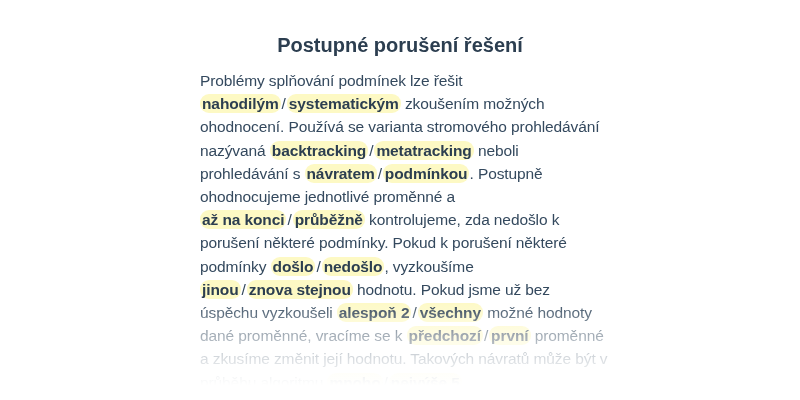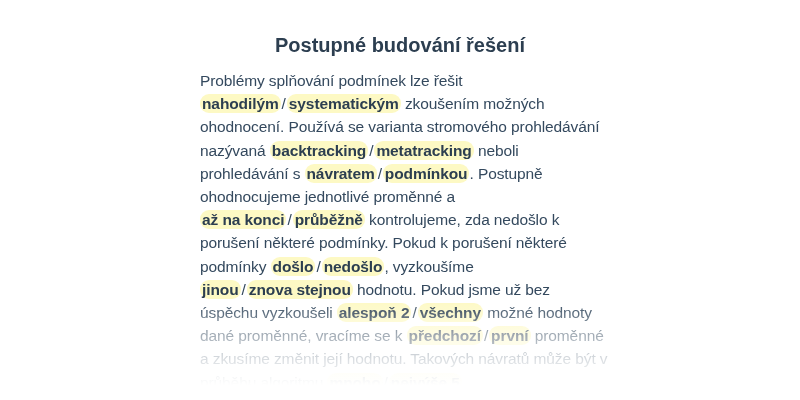--- a/index.html
+++ b/index.html
@@ -23,17 +23,17 @@
   .sep { color:#34495e; padding:0 1px; }
   .fade {
     position:absolute; left:0; top:300px; width:800px; height:100px;
     background:linear-gradient(to bottom, rgba(255,255,255,0) 0%, rgba(255,255,255,0.55) 35%, rgba(255,255,255,0.82) 60%, rgba(255,255,255,1) 85%);
     pointer-events:none;
   }
 </style>
 </head>
 <body>
 
-<h1 class="title">Postupné budování řešení</h1>
+<h1 class="title">Postupné porušení řešení</h1>
 
 <p class="para" id="para"><span>Problémy splňování podmínek lze řešit </span><span style="white-space: nowrap;"><span class="opt">nahodilým</span><span class="sep">/</span><span class="opt">systematickým</span></span><span> zkoušením možných ohodnocení. Používá se varianta stromového prohledávání nazývaná </span><span style="white-space: nowrap;"><span class="opt">backtracking</span><span class="sep">/</span><span class="opt">metatracking</span></span><span> neboli prohledávání s </span><span style="white-space: nowrap;"><span class="opt">návratem</span><span class="sep">/</span><span class="opt">podmínkou</span></span><span>. Postupně ohodnocujeme jednotlivé proměnné a </span><span style="white-space: nowrap;"><span class="opt">až na konci</span><span class="sep">/</span><span class="opt">průběžně</span></span><span> kontrolujeme, zda nedošlo k porušení některé podmínky. Pokud k porušení některé podmínky </span><span style="white-space: nowrap;"><span class="opt">došlo</span><span class="sep">/</span><span class="opt">nedošlo</span></span><span>, vyzkoušíme </span><span style="white-space: nowrap;"><span class="opt">jinou</span><span class="sep">/</span><span class="opt">znova stejnou</span></span><span> hodnotu. Pokud jsme už bez úspěchu vyzkoušeli </span><span style="white-space: nowrap;"><span class="opt">alespoň 2</span><span class="sep">/</span><span class="opt">všechny</span></span><span> možné hodnoty dané proměnné, vracíme se k </span><span style="white-space: nowrap;"><span class="opt">předchozí</span><span class="sep">/</span><span class="opt">první</span></span><span> proměnné a zkusíme změnit její hodnotu. Takových návratů může být v průběhu algoritmu </span><span style="white-space: nowrap;"><span class="opt">mnoho</span><span class="sep">/</span><span class="opt">nejvýše 5</span></span><span>.</span></p>
 
 <div class="fade"></div>
 
 </body></html>

